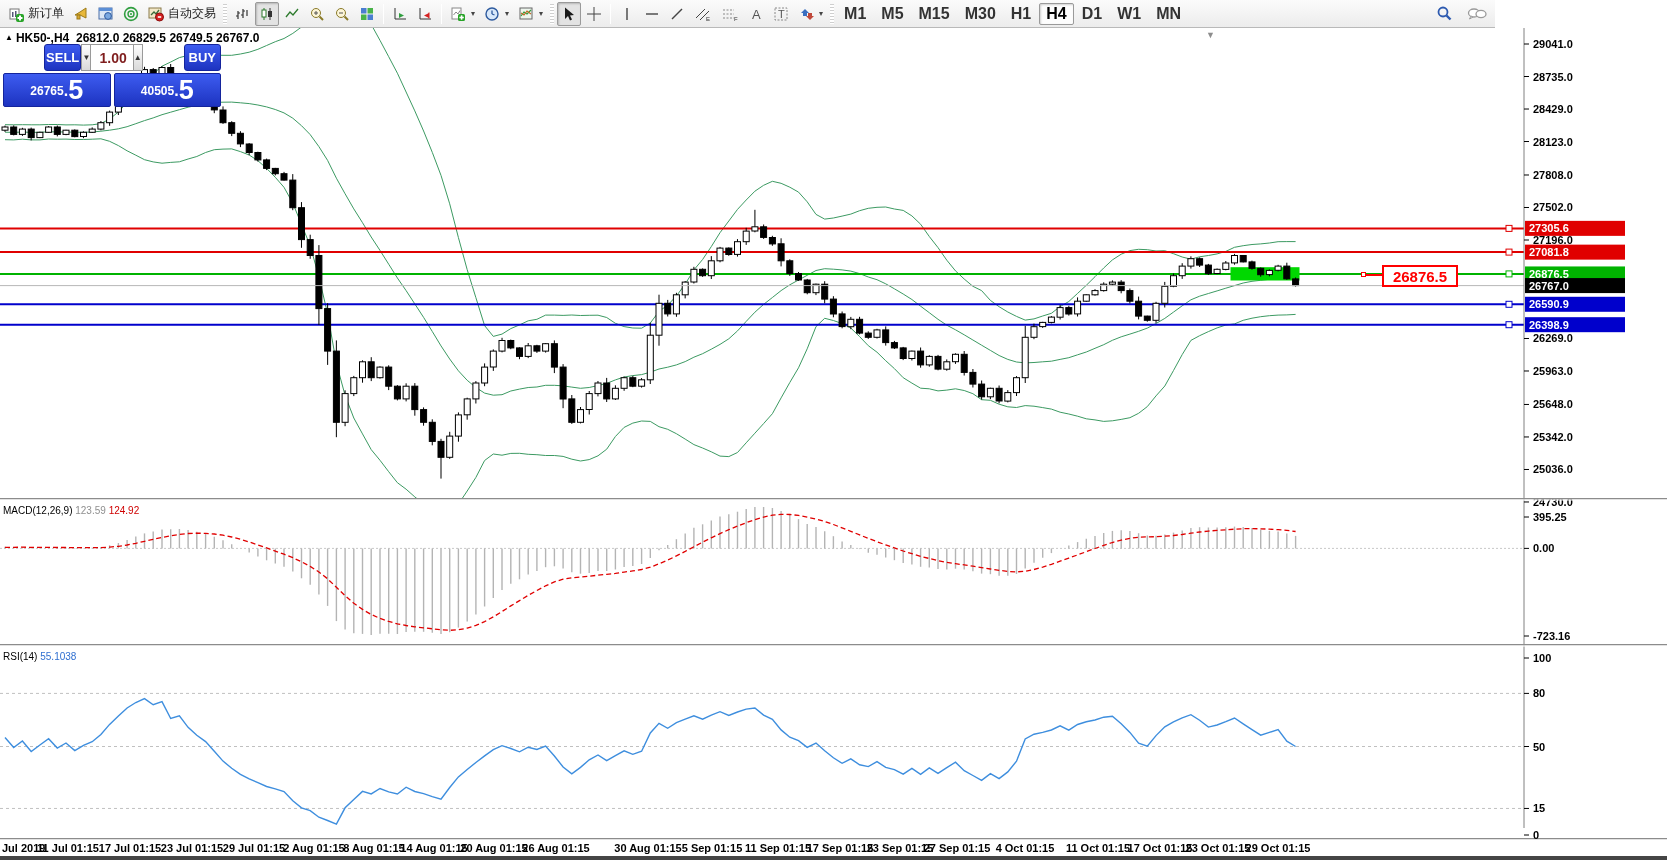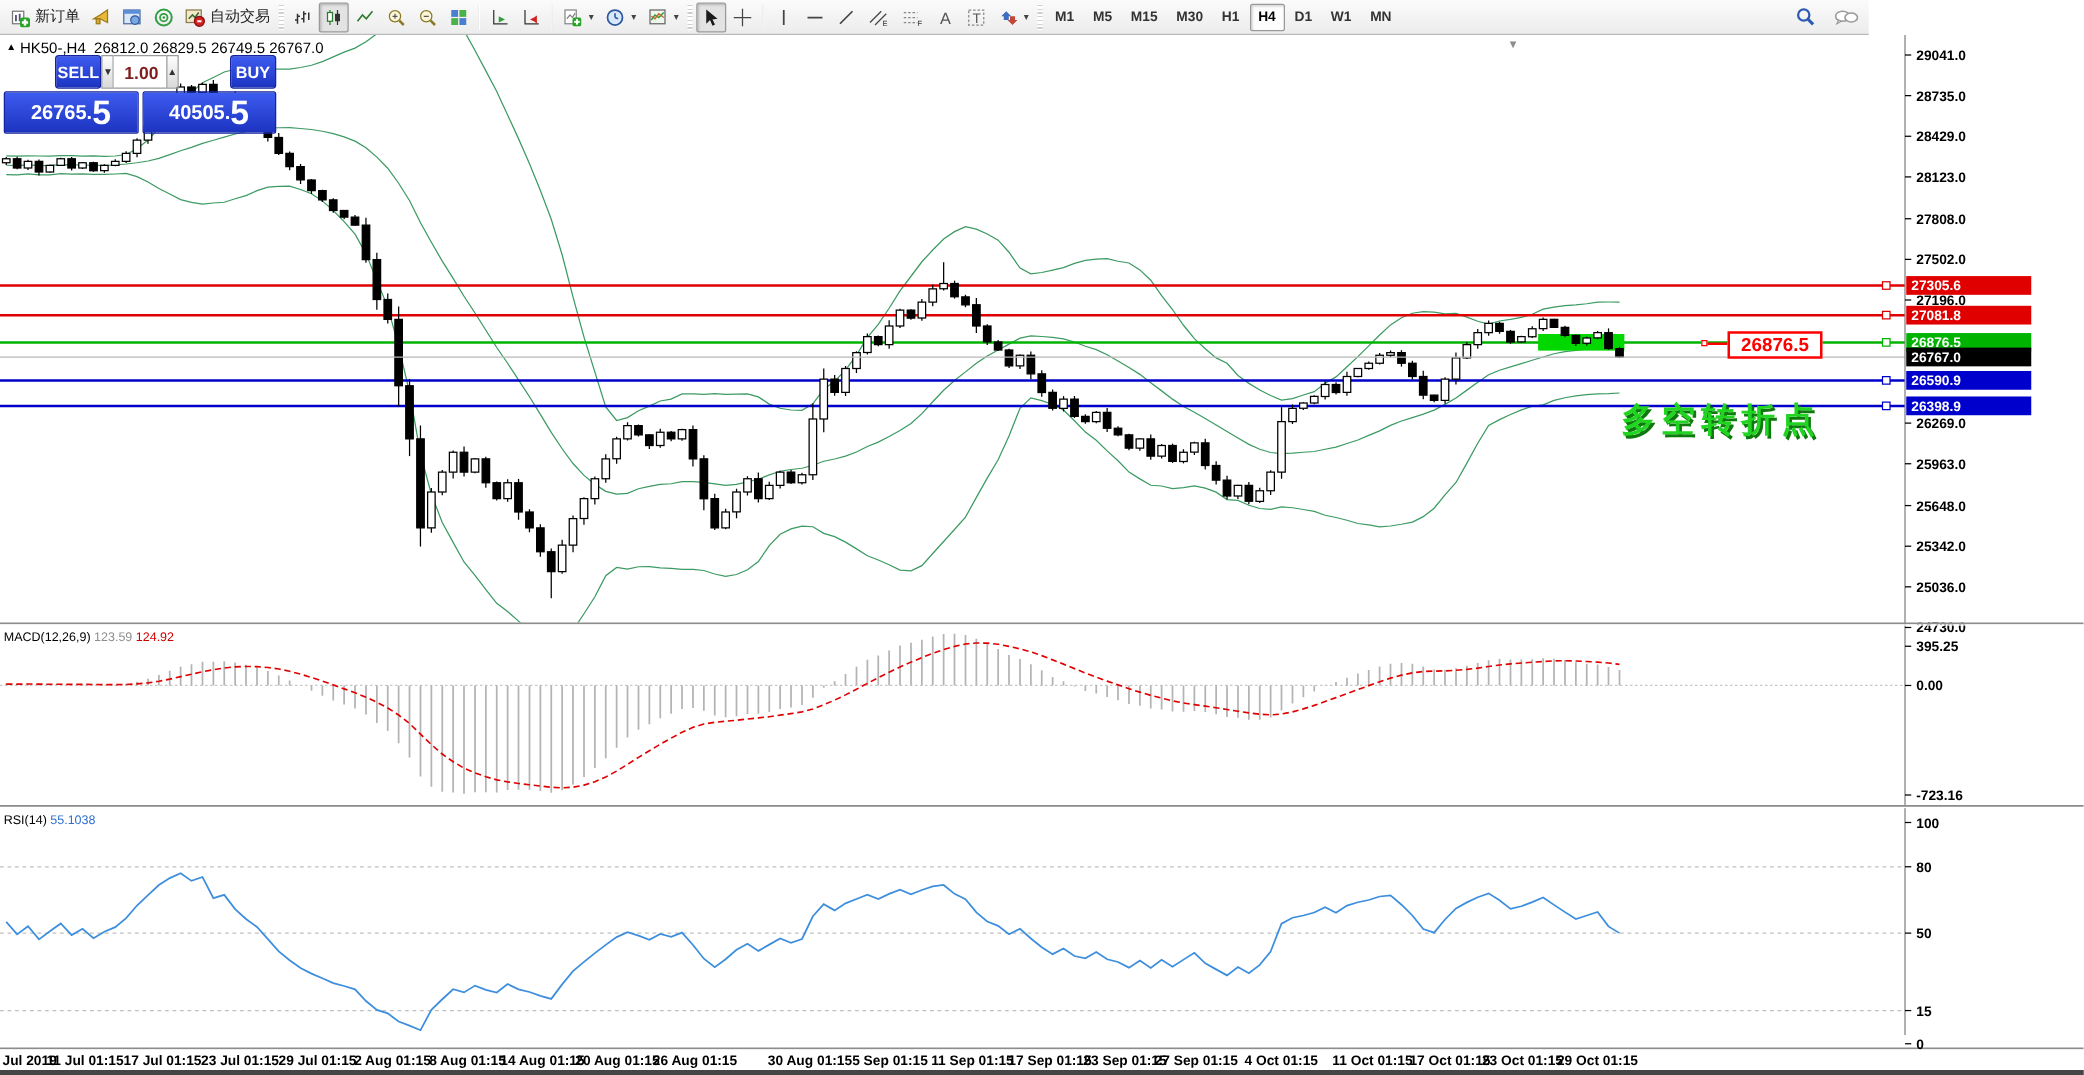--- a/index.html
+++ b/index.html
@@ -9,42 +9,42 @@
   .toolbar { position:absolute; left:0; top:0; width:1495px; height:28px;
     background:linear-gradient(#fbfbfb,#ececec); border-bottom:1px solid #b9b9b9;
     display:flex; align-items:center; padding:0 4px; gap:1px; z-index:20; }
   .tb-btn { height:24px; min-width:24px; display:flex; align-items:center; justify-content:center;
     gap:4px; padding:0 3px; border:1px solid transparent; border-radius:2px; font-size:12px; color:#222; }
   .tb-btn.pressed { background:#e3e3e3; border:1px solid #9a9a9a; box-shadow:inset 1px 1px 2px rgba(0,0,0,.2); }
   .tb-sep { width:1px; height:20px; background:#c3c3c3; border-right:1px solid #fff; margin:0 3px; }
   .grip { width:4px; height:20px; margin:0 2px;
     background:repeating-linear-gradient(#cfcfcf 0 1px, #fff 1px 3px); }
   .caret { font-size:8px; color:#444; margin-left:1px; }
-  .tf-btn { height:22px; padding:0 6px; font-size:11px; font-weight:bold; color:#333;
+  .tf-btn { height:22px; padding:0 6px; font-size:16px; font-weight:bold; color:#333;
     display:flex; align-items:center; border:1px solid transparent; border-radius:2px; }
   .tf-btn.pressed { background:#fdfdfd; border:1px solid #9a9a9a; box-shadow:inset 1px 1px 2px rgba(0,0,0,.18); color:#000; }
   .tb-right { margin-left:auto; display:flex; gap:6px; align-items:center; }
   
   .chart-wrap { position:absolute; left:0; top:28px; width:1667px; height:832px; background:#fff; }
   svg#cv { position:absolute; left:0; top:-28px; }
-  .chart-title { position:absolute; left:5px; top:3px; font-size:12px; font-weight:normal; color:#000; z-index:6; }
+  .chart-title { position:absolute; left:5px; top:3px; font-size:12px; font-weight:bold; color:#000; z-index:6; }
   .chart-title .tri { font-size:8px; vertical-align:2px; margin-right:3px; }
   .shift-marker { position:absolute; left:1206px; top:2px; font-size:9px; color:#8d8d8d; z-index:4; }
   
   .trade-panel { position:absolute; left:3px; top:16px; width:218px; z-index:10; font-weight:bold; }
   .tp-row1 { display:flex; height:27px; }
   .btn-blue { background:linear-gradient(#3d5cf0,#1d33c0); border:1px solid #14249c; color:#fff; }
   .tp-sell,.tp-buy { width:76px; font-size:13px; display:flex; align-items:center; justify-content:center; border-radius:3px;margin-left:41px; }
   .tp-spin { width:17px; display:flex; align-items:center; justify-content:center;
     background:linear-gradient(#fefefe,#d9d9d9); border:1px solid #9a9a9a; font-size:8px; color:#333; }
   .tp-vol { width:80px; background:#fff; border:1px solid #9a9a9a; border-left:none; border-right:none;
     font-size:14px; color:#7f1d1d; display:flex; align-items:center; justify-content:flex-end; padding-right:6px; }
   .tp-row2 { display:flex; gap:3px; margin-top:2px; height:34px; }
   .tp-price { flex:1; display:flex; align-items:flex-end; justify-content:center; border-radius:2px; padding-bottom:2px; }
-  .tp-price .main { font-size:16px; line-height:26px; }
+  .tp-price .main { font-size:12px; line-height:26px; }
   .tp-price .dot { font-size:16px; line-height:26px; }
   .tp-price .frac { font-size:27px; line-height:27px; }
   
   .price-callout { position:absolute; left:1382px; top:237px; width:76px; height:22px; z-index:7;
     border:2px solid #ff0000; background:#fff; color:#ff0000; font-size:15px; font-weight:bold;
     display:flex; align-items:center; justify-content:center; }
   .callout-link { position:absolute; left:1366px; top:246px; width:16px; height:2px; background:#f00; z-index:7; }
   .callout-handle { position:absolute; left:1361px; top:244px; width:5px; height:5px; background:#fff; border:1px solid #f00; z-index:7; }
   .turning-point { position:absolute; left:1297px; top:290px; z-index:7; font-size:27px; font-weight:bold;
     color:#21d421; letter-spacing:5px; text-shadow:2px 2px 0 #0e7a0e; }
@@ -892,21 +892,20 @@
         <span class="main">40505</span>
           <span class="dot">.</span>
           <span class="frac">5</span>
       </div>
     </div>
   </div>
 
   <div class="callout-handle"></div>
   <div class="callout-link"></div>
   <div class="price-callout">26876.5</div>
-  <div class="turning-point">多空转折点</div>
 
   <div class="ind-label" style="top:477px;">
     <span>MACD(12,26,9)</span>
     <span class="v-sil">123.59</span>
     <span class="v-red">124.92</span>
   </div>
   <div class="ind-label" style="top:623px;">
     <span>RSI(14)</span>
     <span class="v-blu">55.1038</span>
   </div>

